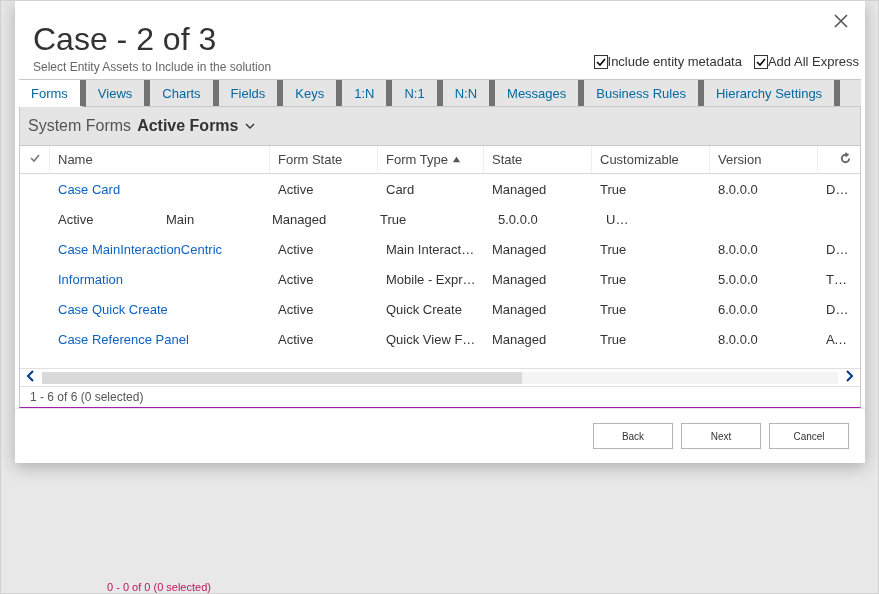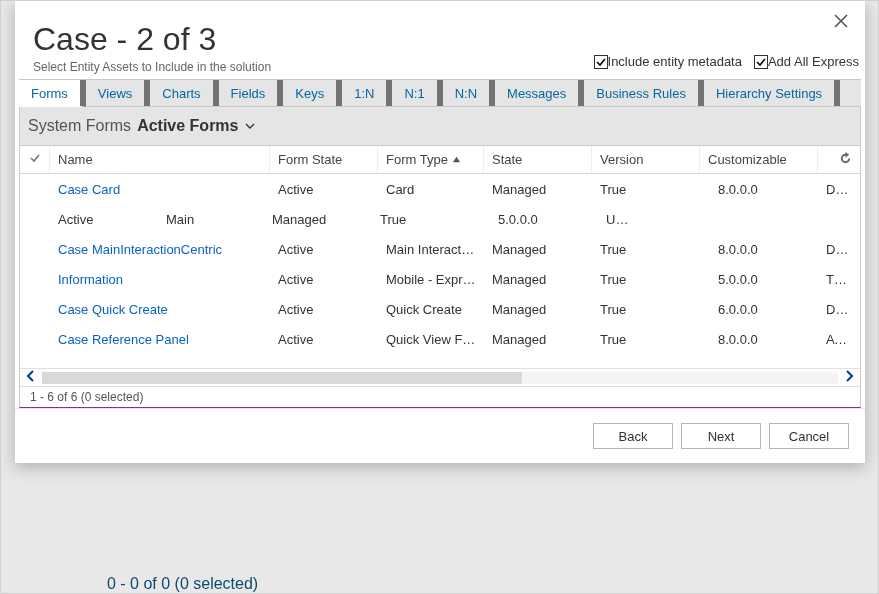--- a/index.html
+++ b/index.html
@@ -203,29 +203,29 @@
     gap: 8px;
     border-top: 1px solid #e6e6e6;
     background: #fff;
   }
   .btn {
     min-width: 80px;
     height: 26px;
     padding: 0 6px;
     background: #fff;
     border: 1px solid #b5b5b5;
-    font-size: 13px;
+    font-size: 10px;
     cursor: pointer;
     color: #333;
   }
   .ghost-behind {
     position: absolute;
     left: 106px; bottom: 0;
-    font-size: 16px;
-    color: #0c4a6e;
+    font-size: 11px;
+    color: #be185d;
   }
 </style>
 </head>
 <body>
 
 <div class="viewport">
   <div class="ghost-behind">0 - 0 of 0 (0 selected)</div>
 
   <div class="dialog">
 
@@ -303,25 +303,25 @@
             <span>Form Type</span>
             <span class="sort-ico">
               <svg viewBox="0 0 10 10">
                   <path d="M5 2 L9 8 L1 8 Z" fill="#555"></path>
                 </svg>
             </span>
           </div>
           <div class="gh col-mstate">
               <span>State</span>
             </div>
+          <div class="gh col-cust">
+              <span>Customizable</span>
+            </div>
           <div class="gh col-ver">
               <span>Version</span>
-            </div>
-          <div class="gh col-cust">
-              <span>Customizable</span>
             </div>
           <div class="gh col-refresh">
             <span class="refresh-ico">
               <svg viewBox="0 0 14 14">
                   <path d="M12 7 A5 5 0 1 1 7 2 L7 0 L11 3 L7 6 L7 4 A3 3 0 1 0 10 7 Z" fill="#666"></path>
                 </svg>
             </span>
           </div>
         </div>
 

